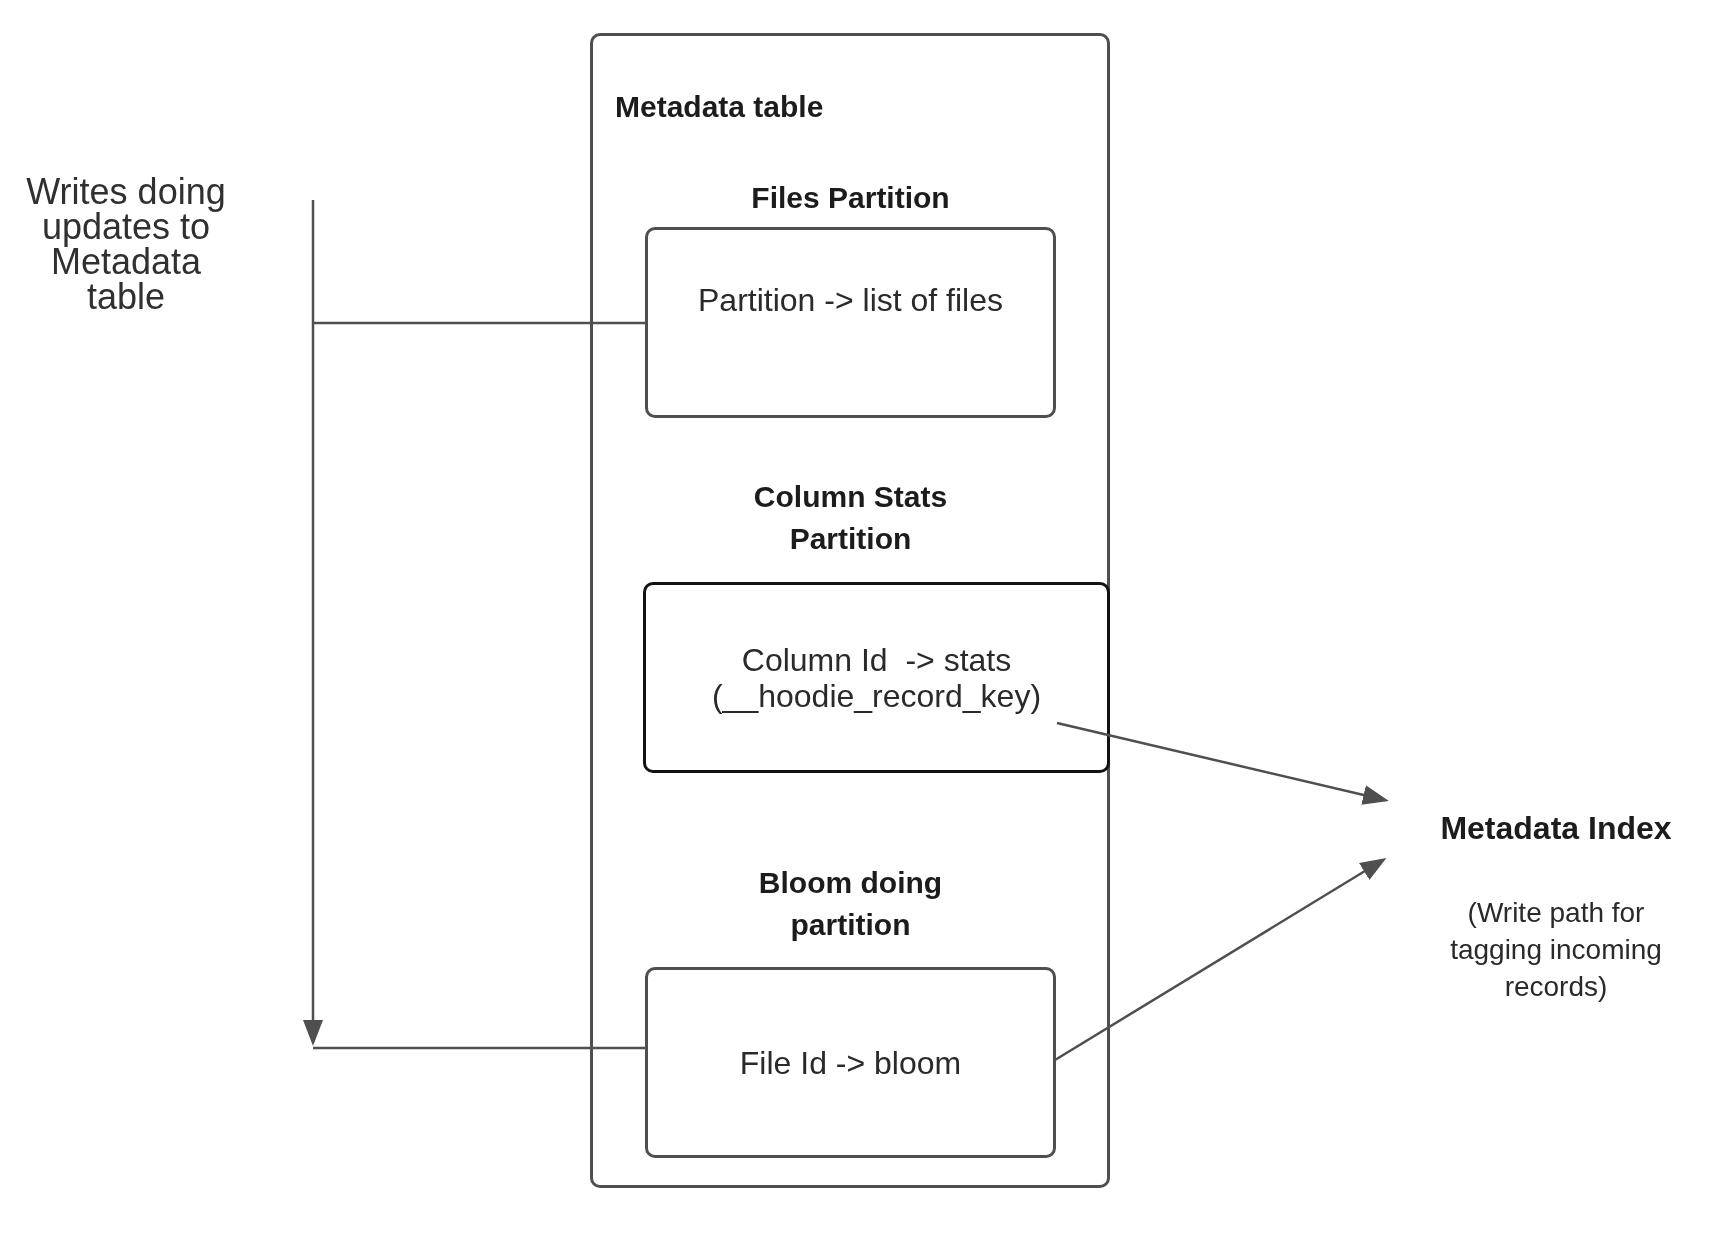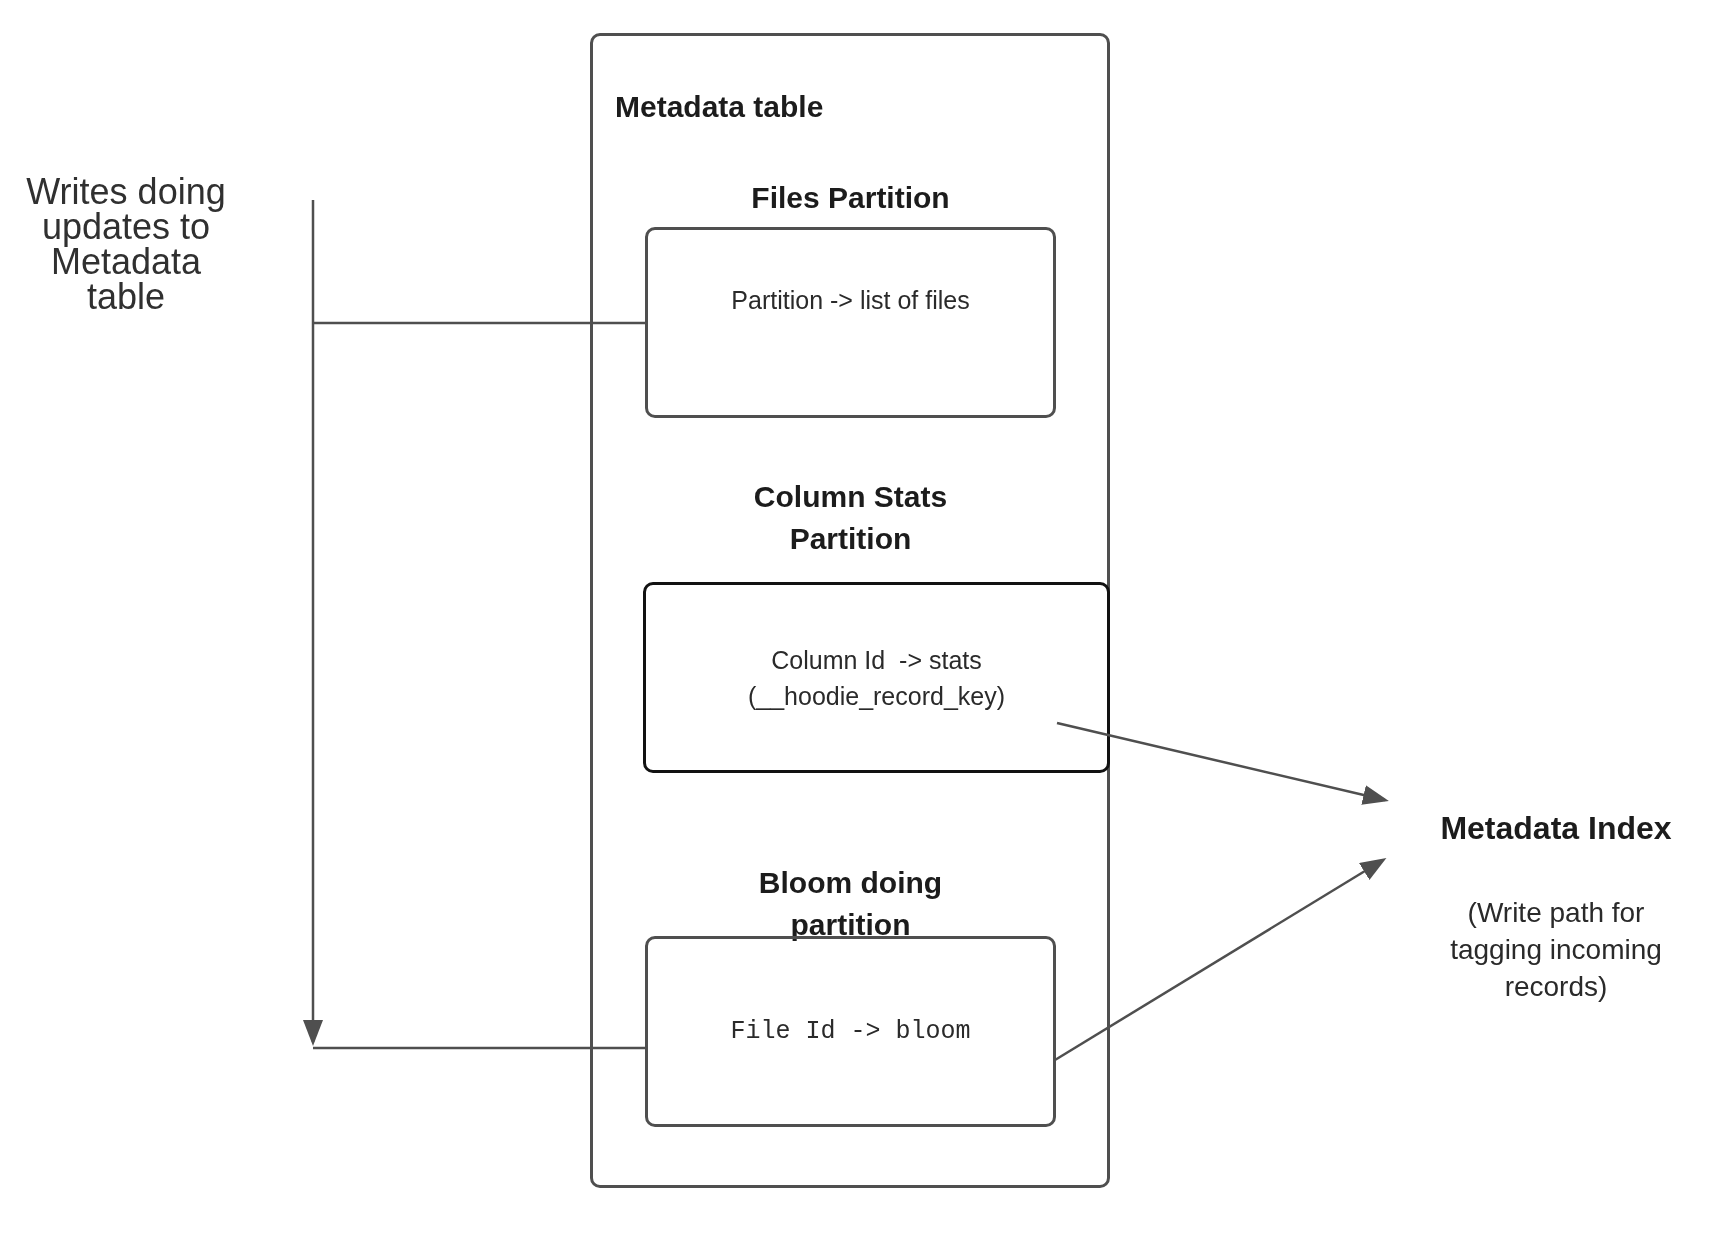--- a/index.html
+++ b/index.html
@@ -29,31 +29,31 @@
   .inner-box {
     left: 645px;
     width: 411px; height: 191px;
     border: 3px solid #4f4f4f;
     border-radius: 10px;
     box-sizing: border-box;
     display: flex;
     align-items: center;
     justify-content: center;
     text-align: center;
-    font-size: 25px;
+    font-size: 32px;
     line-height: 36px;
     color: #2a2a2a;
     white-space: pre-wrap;
   }
   #files-box { top: 227px; align-items: flex-start; padding-top: 52px; }
   #column-box {
     top: 582px; left: 643px; width: 467px;
     border: 3.5px solid #121212;
   }
-  #bloom-box { top: 936px; font-family: Liberation Mono, monospace; }
+  #bloom-box { top: 967px; }
 
   
   .title-label {
     left: 615px; top: 90px;
     font-size: 30px; font-weight: bold;
     line-height: 34px;
     color: #1c1c1c;
   }
   .section-heading {
     left: 645px; width: 411px;

